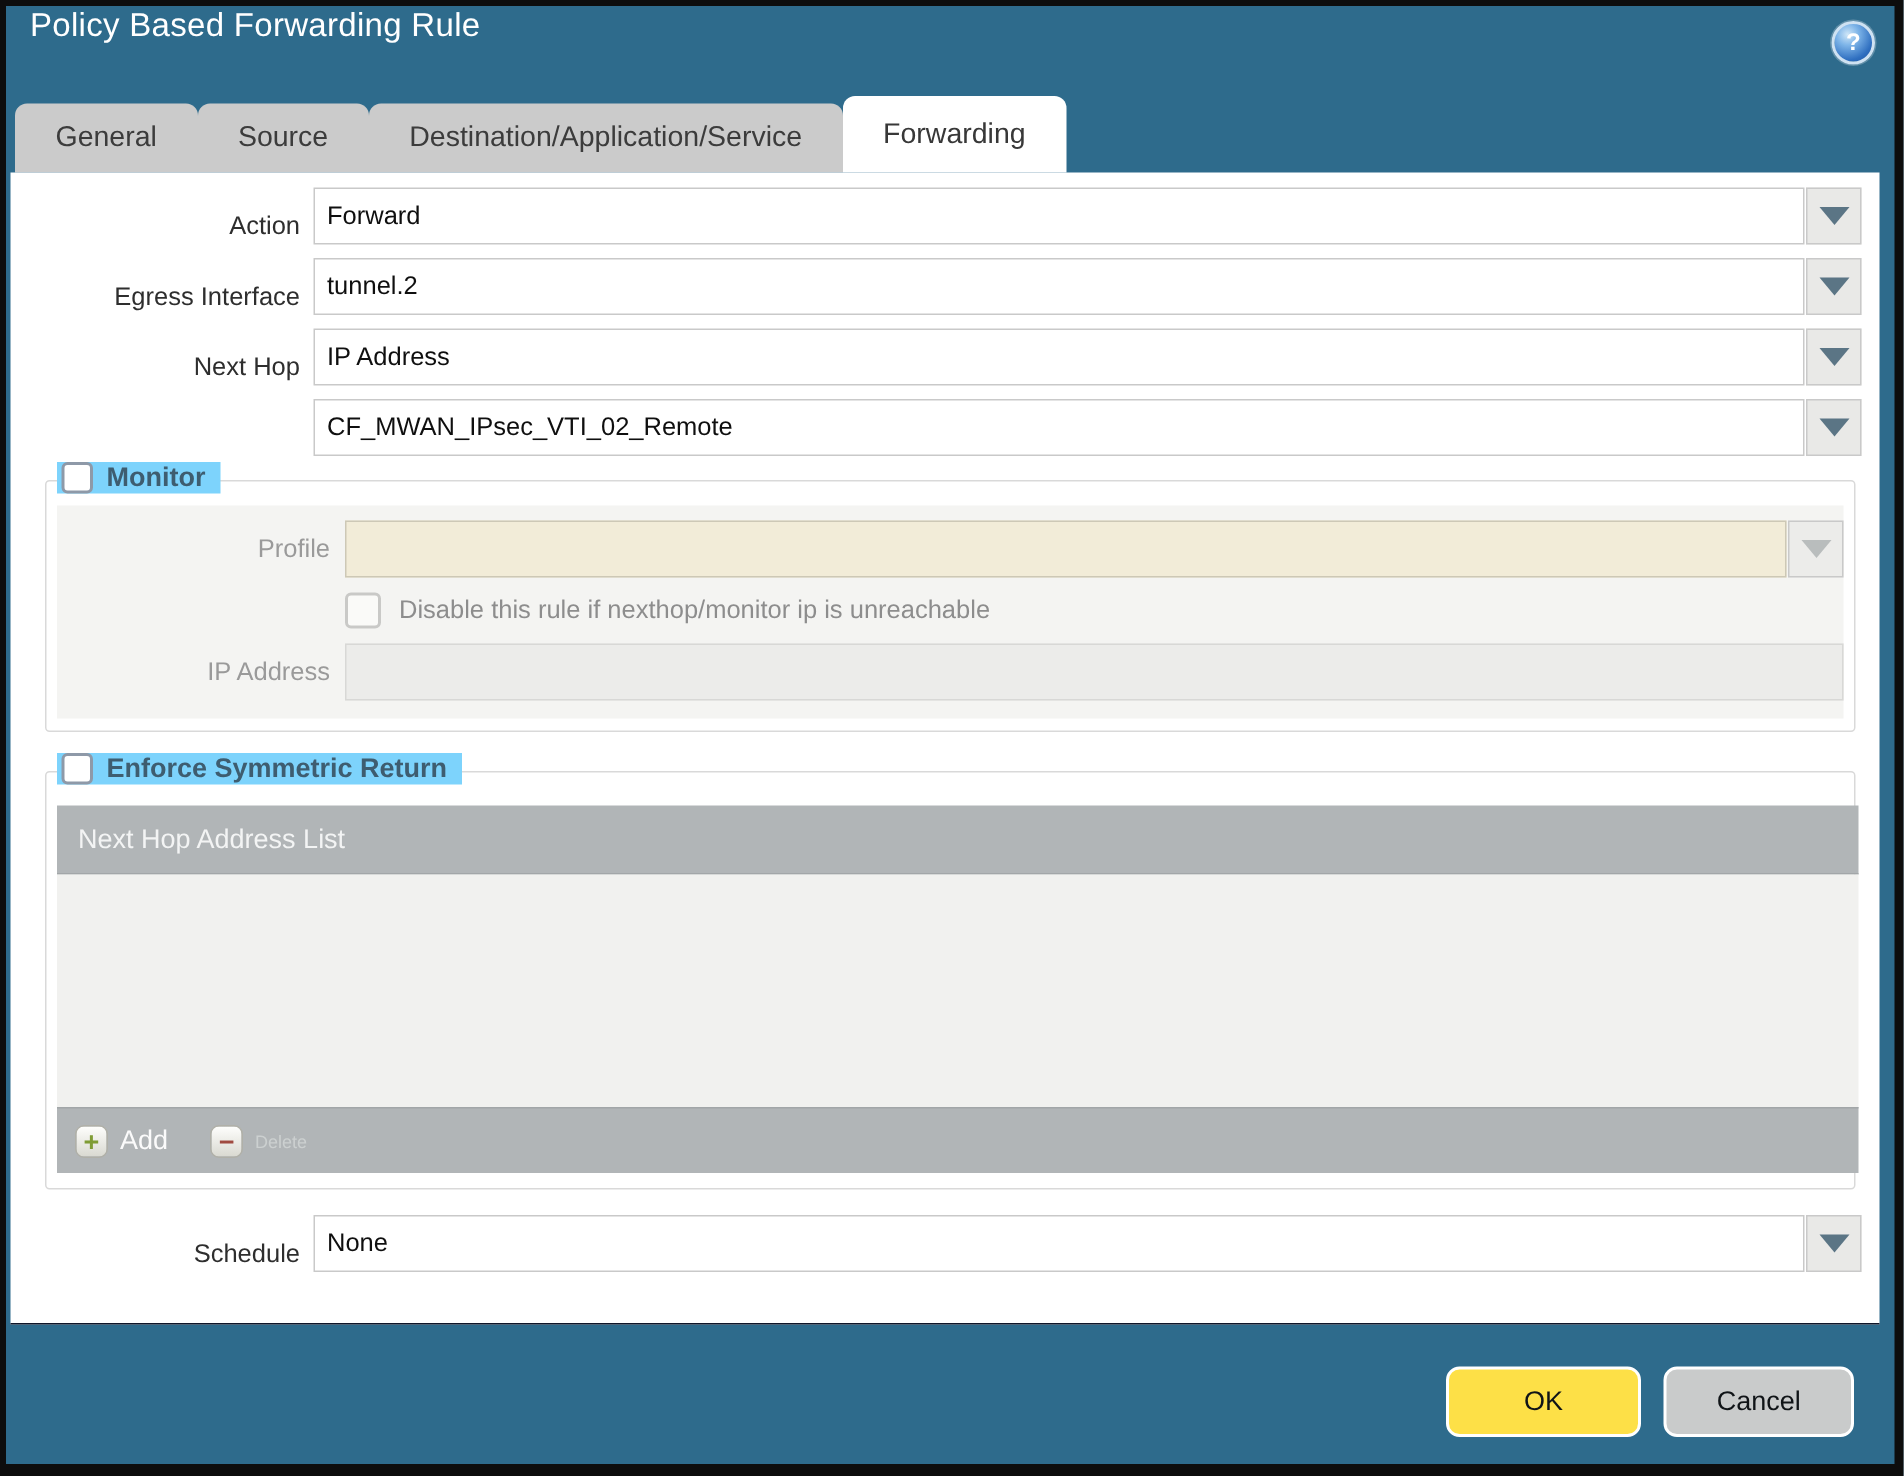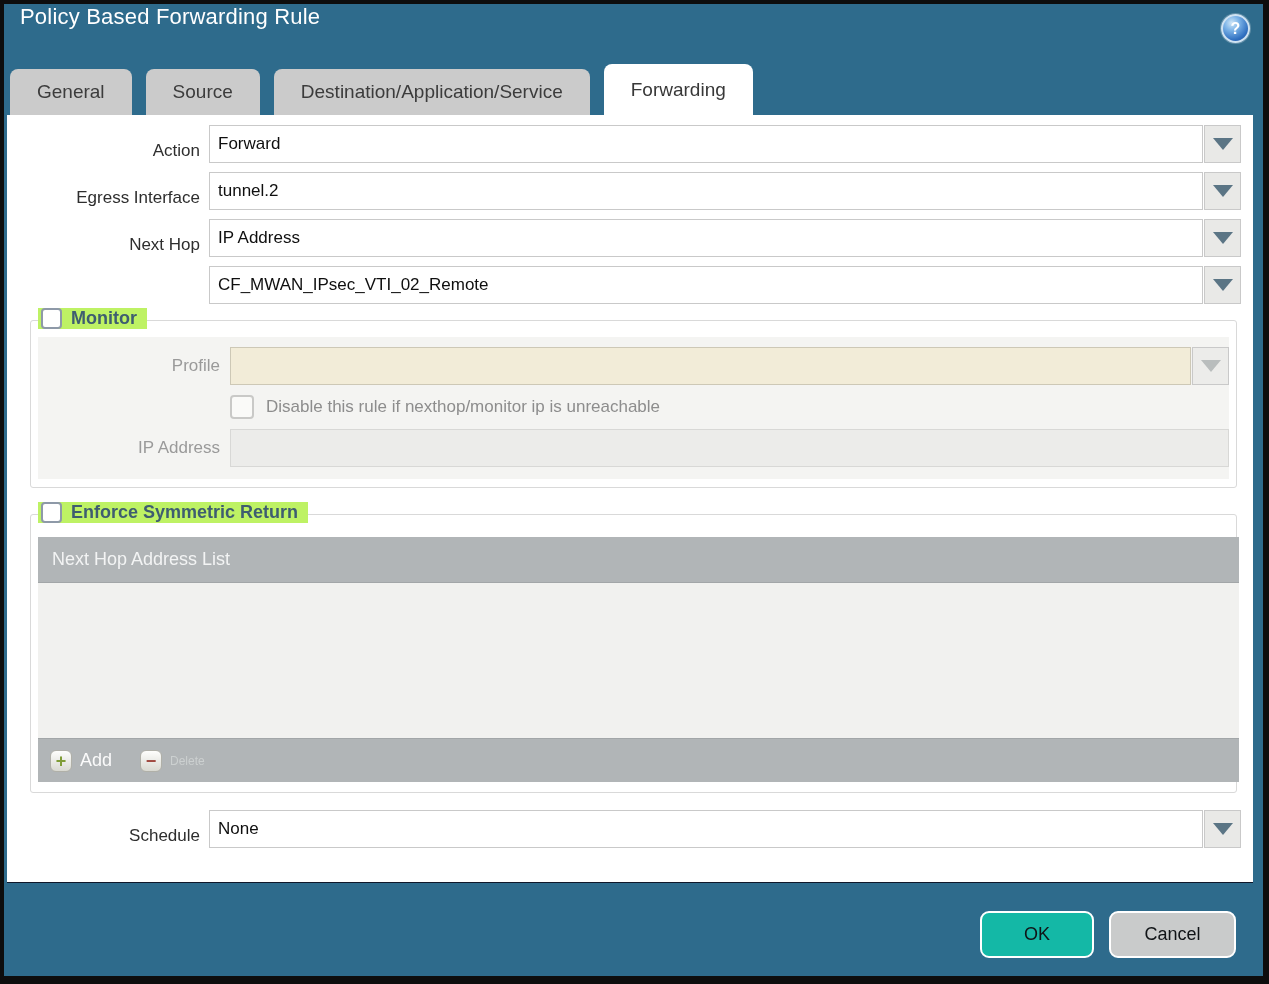--- a/index.html
+++ b/index.html
@@ -34,21 +34,21 @@
     background:radial-gradient(circle at 35% 28%, #cfe6f7 0%, #7db4e8 30%, #2f6fc0 70%, #1c4f9c 100%);
     border:2px solid #cfe2f2;
     box-shadow:0 0 0 1px rgba(255,255,255,.25);
     display:flex; align-items:center; justify-content:center;
     color:#ffffff; font-weight:bold; font-size:16px;
     cursor:pointer;
   }
   
   .tabs {
     display:flex; align-items:flex-end;
-    padding-left:6px; gap:14px;
+    padding-left:6px; gap:0;
     height:51px;
   }
   .tab {
     height:46px; padding:0 27px;
     background:#cbcbcb;
     border-radius:8px 8px 0 0;
     display:flex; align-items:center;
     font-size:19px; color:#3c3c3c;
     cursor:pointer; white-space:nowrap;
   }
@@ -97,21 +97,21 @@
     margin:8px 16px 0 23px;
     border:1px solid #d9d9d9;
     border-radius:3px;
     position:relative;
     padding:16px 7px 8px 7px;
   }
   .fs.symmetric { margin-top:26px; padding-top:22px; padding-bottom:10px; }
   .fs-legend {
     position:absolute; top:-13px; left:7px;
     display:flex; align-items:center; gap:9px;
-    background:#bef264; padding:0 10px 0 3px;
+    background:#7dd3fc; padding:0 10px 0 3px;
   }
   .cb {
     width:21px; height:21px;
     background:#ffffff;
     border:2px solid #8e99a8;
     border-radius:4px;
     cursor:pointer; flex:none;
   }
   .fs-title { font-size:18px; font-weight:bold; color:#3e5d70; }
   
@@ -183,21 +183,21 @@
     display:flex; gap:15px;
   }
   .btn {
     height:47px; border-radius:9px;
     border:2px solid #ffffff;
     font-size:18px; color:#101417;
     font-family:inherit;
     display:flex; align-items:center; justify-content:center;
     cursor:pointer;
   }
-  .btn-ok { width:114px; background:#14b8a6; }
+  .btn-ok { width:130px; background:#fde047; }
   .btn-cancel { width:127px; background:#c9cbcb; }
 </style>
 </head>
 <body>
 
 <div class="frame">
 
   <div class="titlebar">
     <span class="title">Policy Based Forwarding Rule</span>
     <div class="help-btn">

